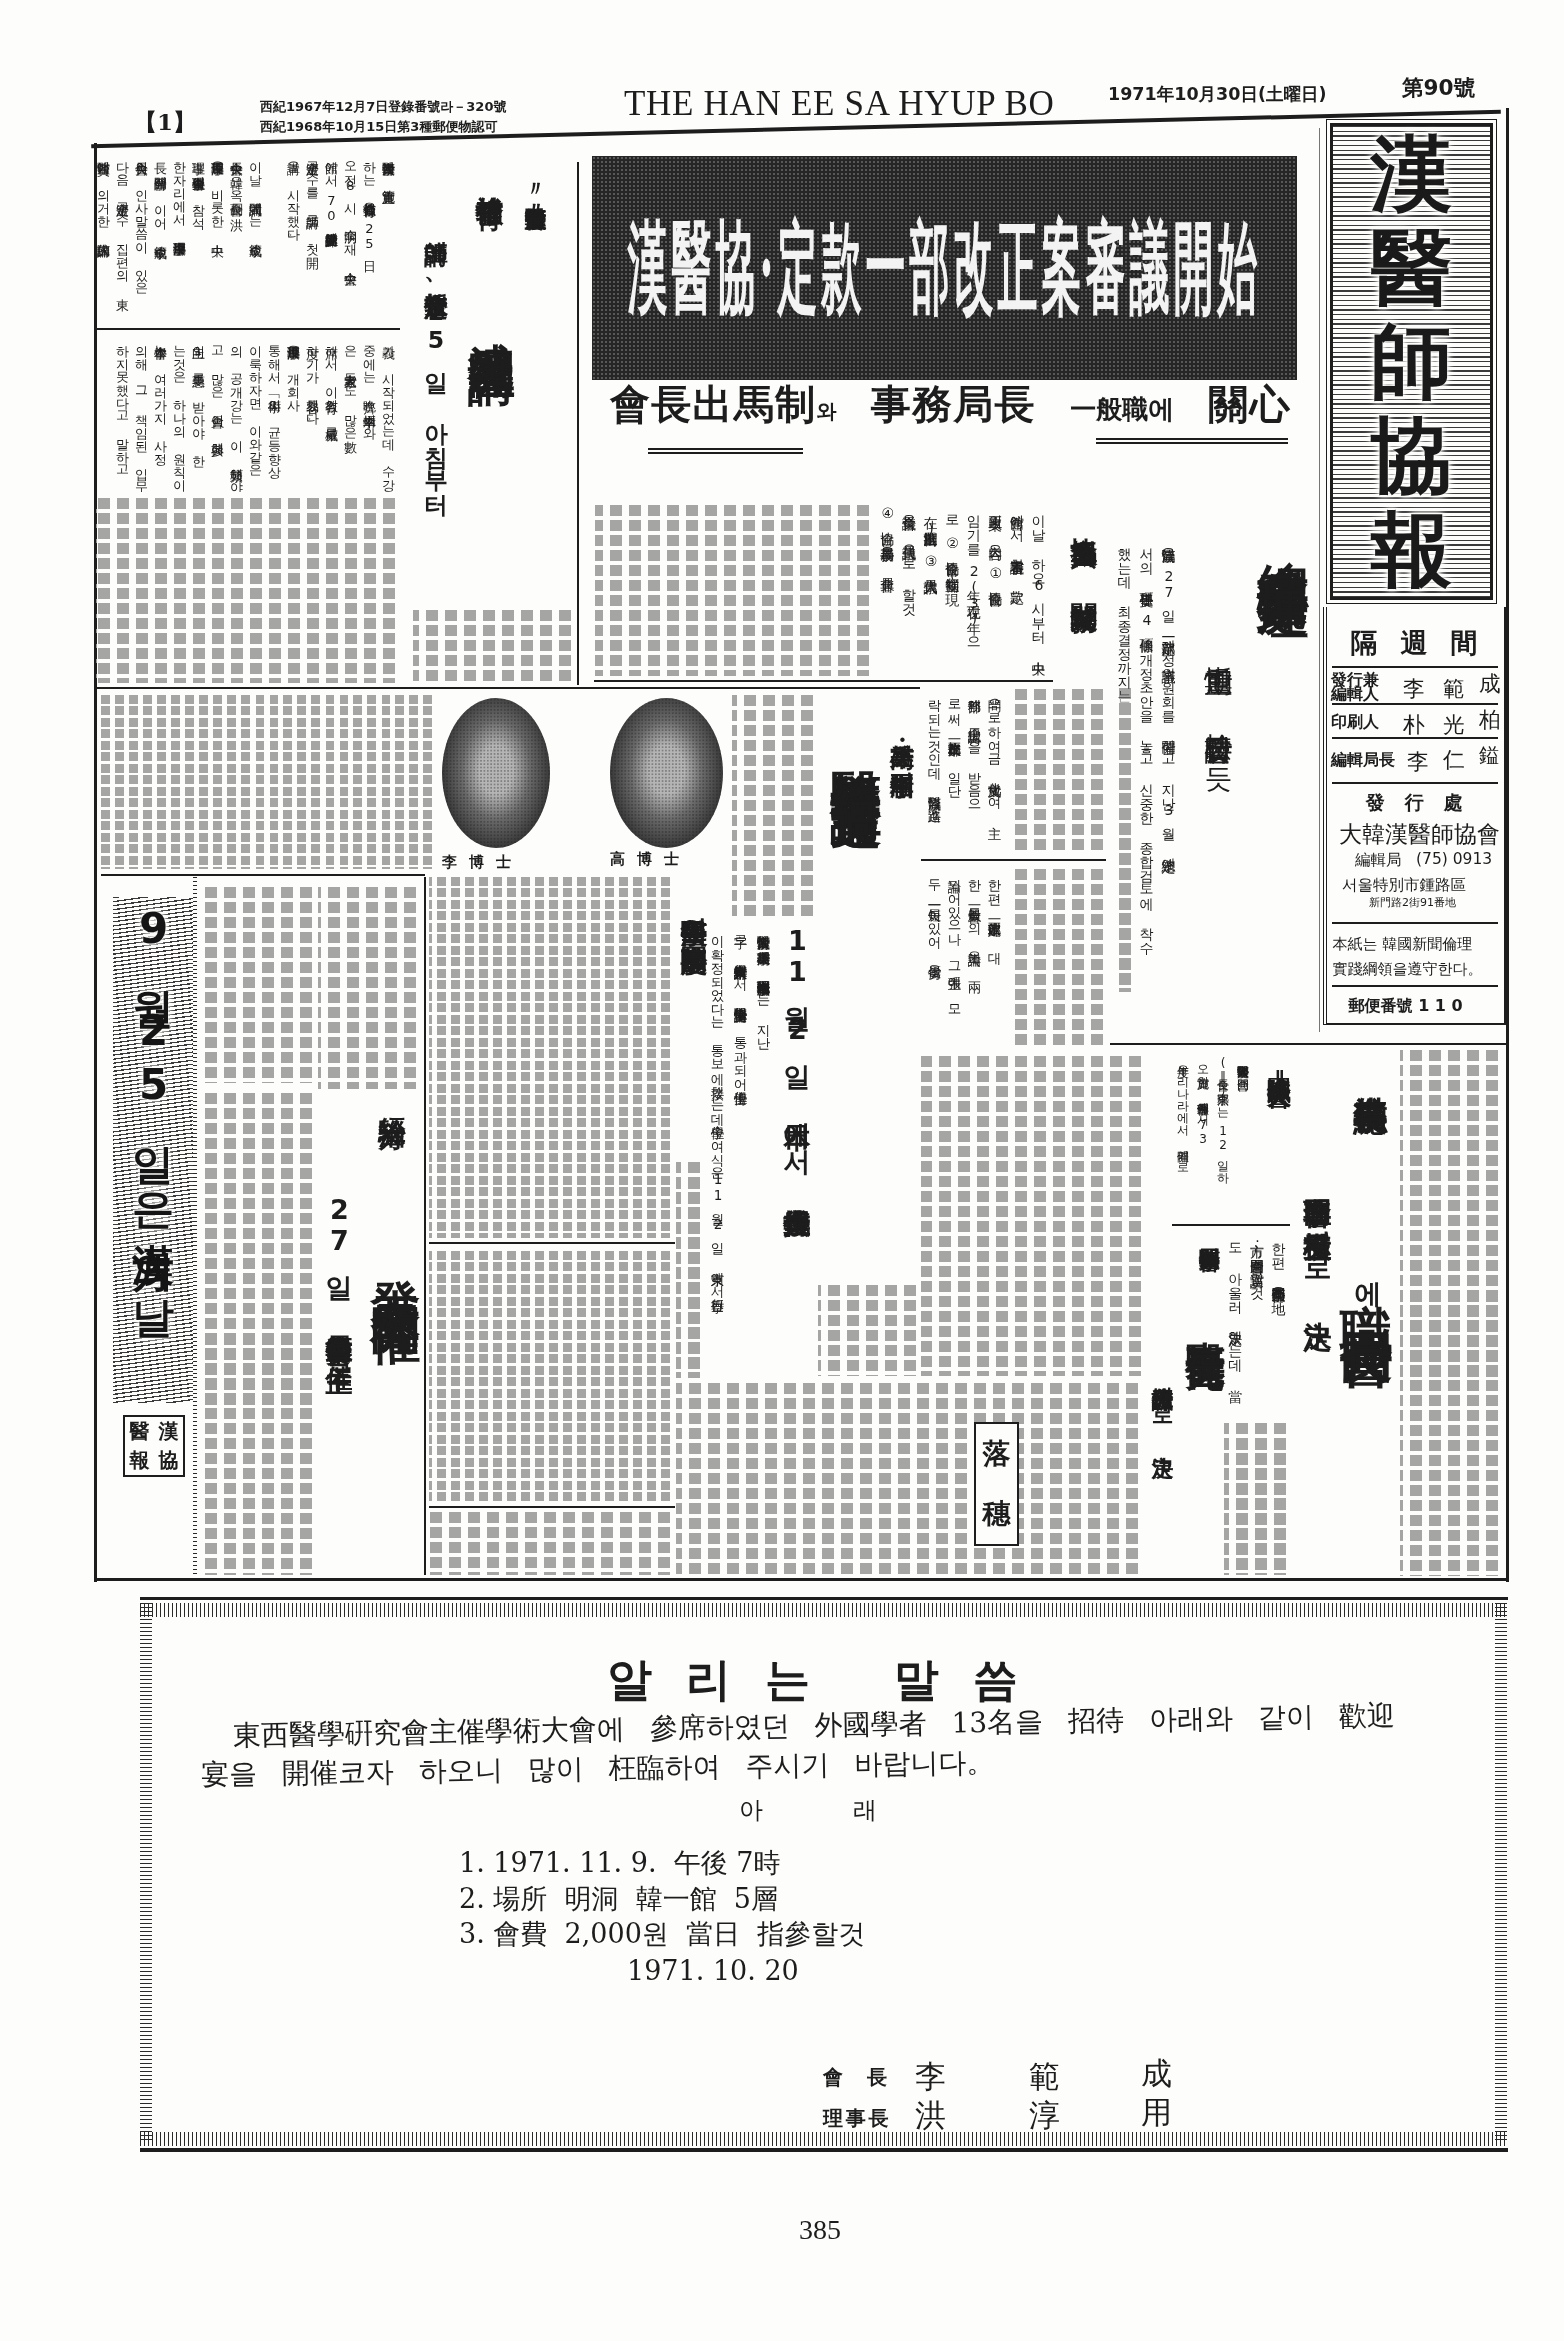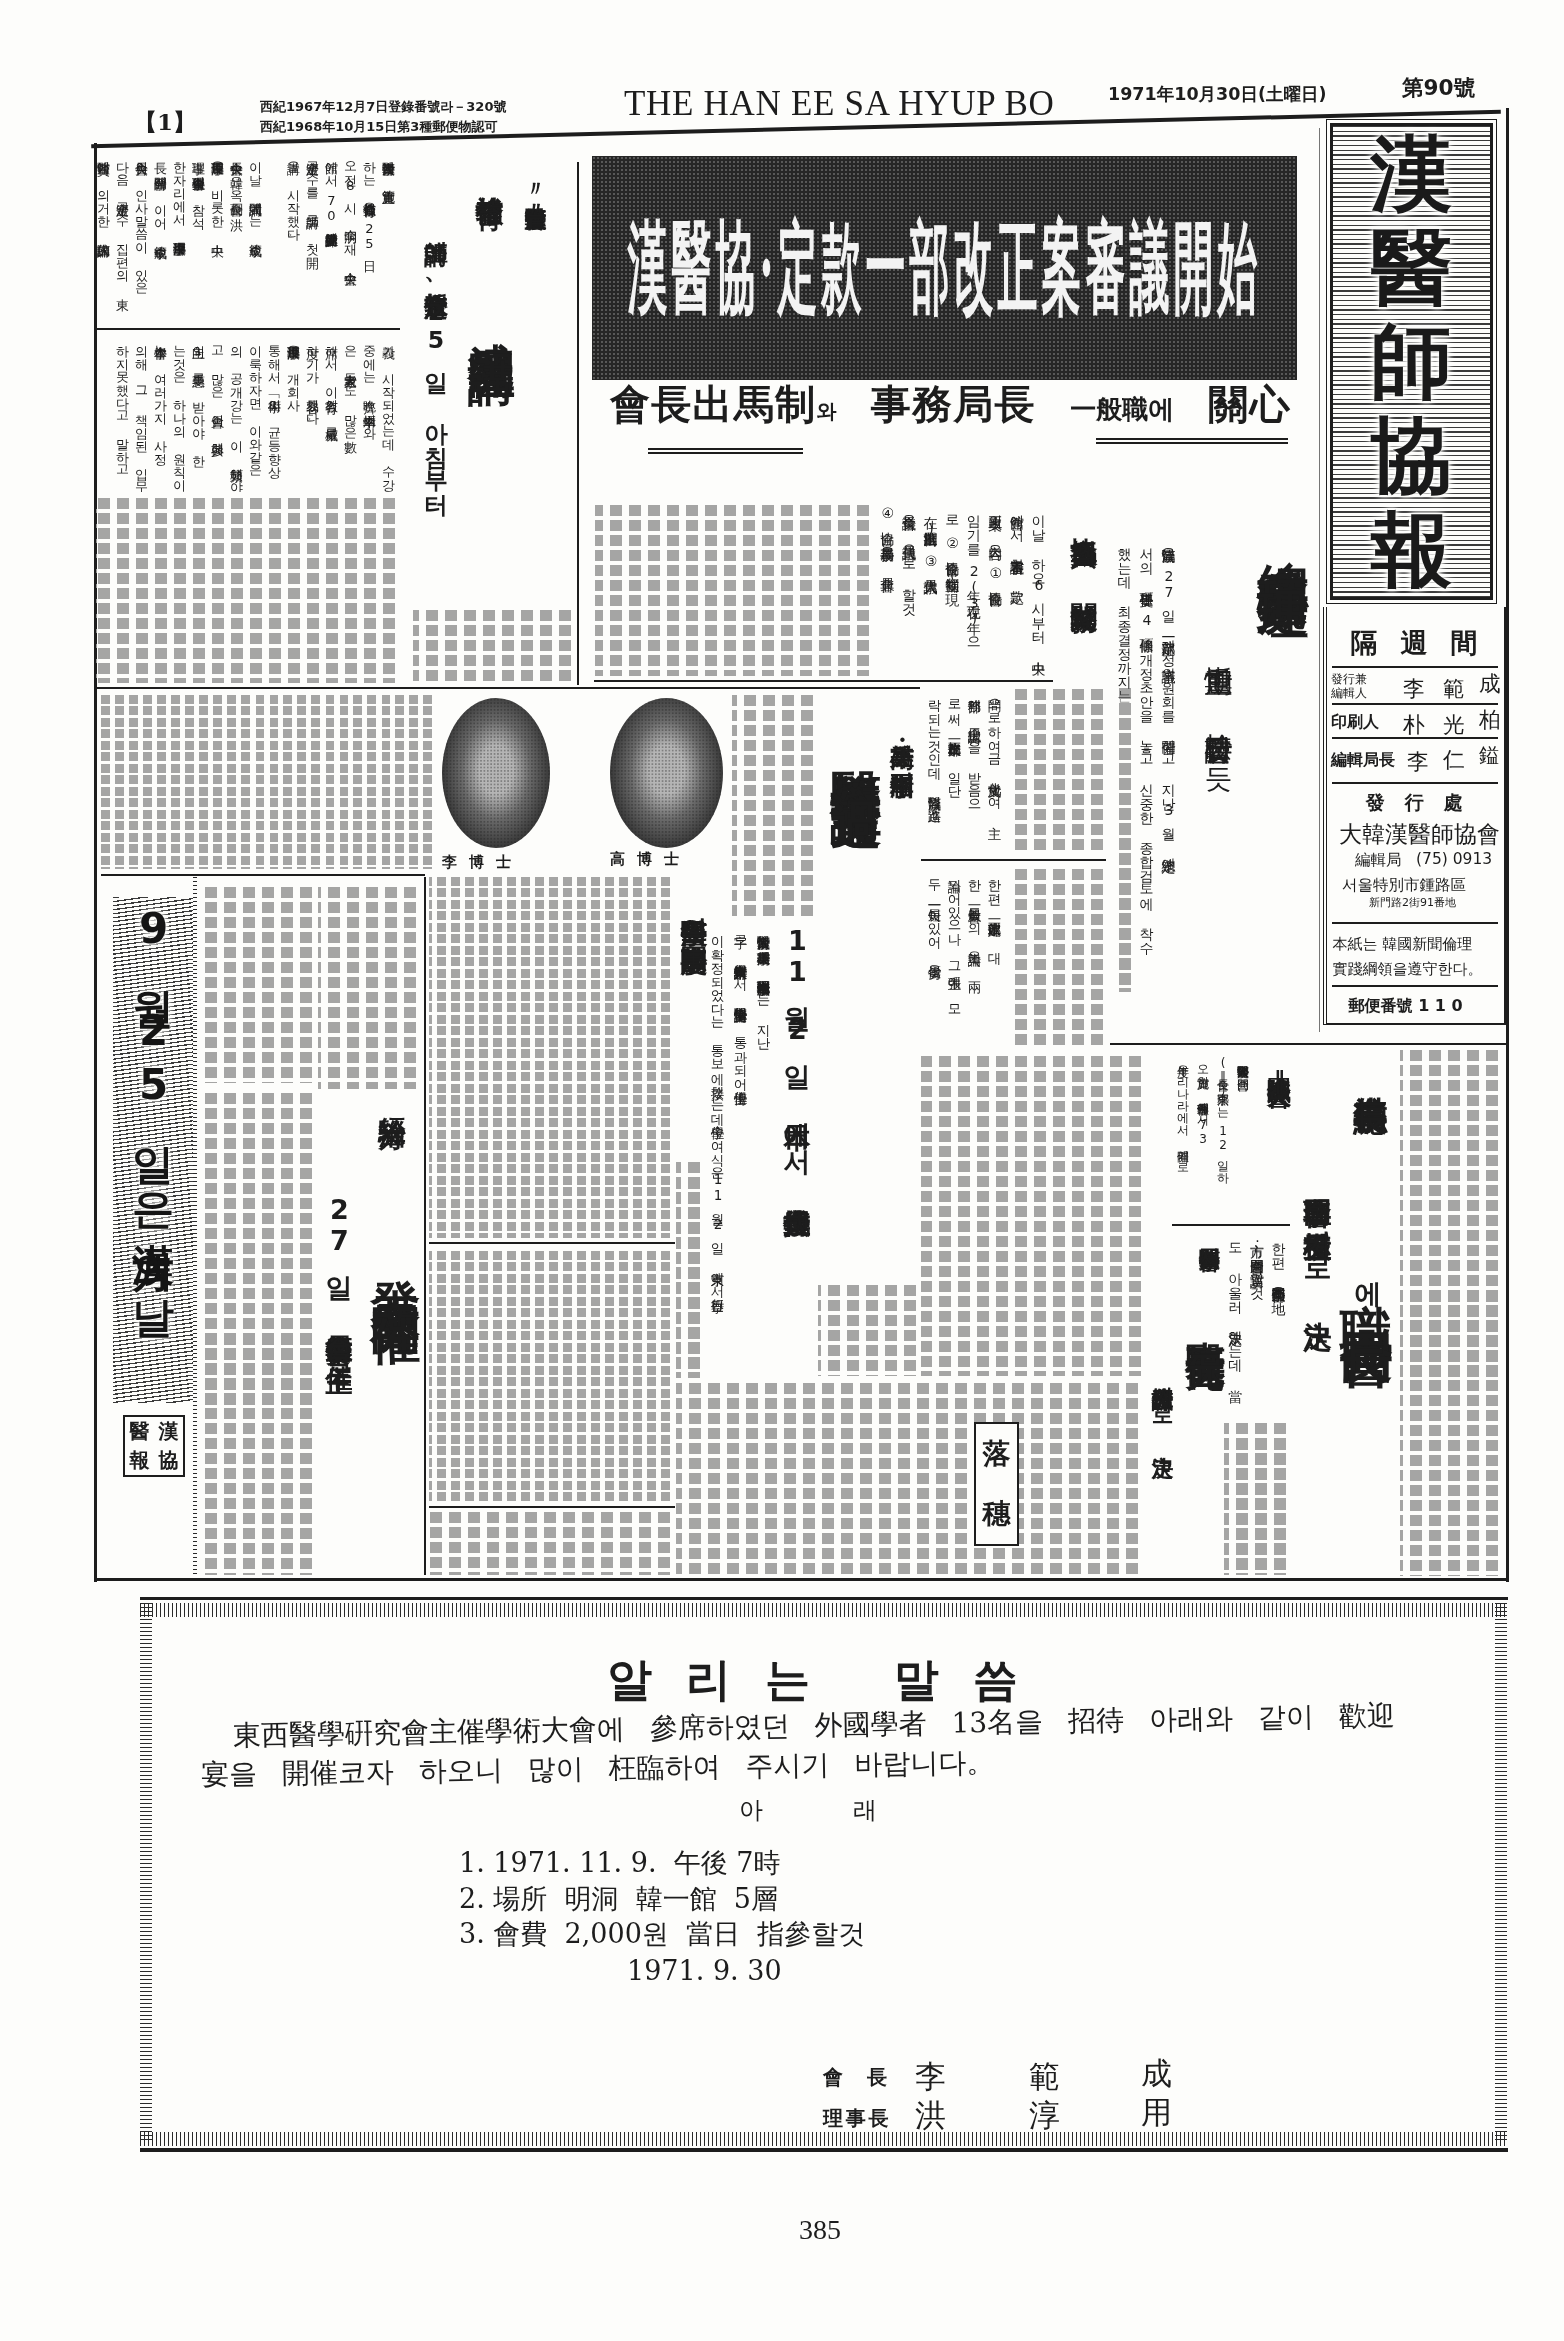--- a/index.html
+++ b/index.html
@@ -82,21 +82,21 @@
     <div class="mh-char">醫</div>
     <div class="mh-char">師</div>
     <div class="mh-char">協</div>
     <div class="mh-char">報</div>
   </div>
 
   <div class="infobox" style="left:1323px;top:607px;width:183px;height:418px">
     <div class="abs bold" style="left:0;top:17.5px;width:100%;text-align:center;font-size:27px;letter-spacing:23px;padding-left:20px">隔週間</div>
     <div class="ib-rule" style="top:59px"></div>
 
-    <div class="abs" style="left:4px;top:66px;font-size:12px;line-height:13.5px;font-weight:normal">
+    <div class="abs" style="left:4px;top:66px;font-size:16px;line-height:13.5px;font-weight:bold">
       <div>發行兼</div>
       <div>編輯人</div>
     </div>
     <div class="abs" style="left:76px;top:67px;font-size:21.6px">李</div>
     <div class="abs" style="left:116px;top:67px;font-size:21.6px">範</div>
     <div class="abs" style="left:152px;top:62px;font-size:21.6px">成</div>
     <div class="ib-rule" style="top:96px"></div>
 
     <div class="abs bold" style="left:4px;top:105px;font-size:16px">印刷人</div>
     <div class="abs" style="left:76px;top:103px;font-size:21.6px">朴</div>
@@ -322,21 +322,21 @@
   <div class="hrule" style="left:140px;top:2148px;width:1368px;height:4px"></div>
 
   <div class="n-line bold" style="left:607px;top:1650px;font-size:45px;letter-spacing:34px">알리는 말씀</div>
   <div class="n-line" style="left:233px;top:1717px;font-size:28px;word-spacing:16px;transform:rotate(-1deg);transform-origin:left center">東西醫學硏究會主催學術大會에 參席하였던 外國學者 13名을 招待 아래와 같이 歡迎</div>
   <div class="n-line" style="left:201px;top:1756px;font-size:28px;word-spacing:16px;transform:rotate(-0.9deg);transform-origin:left center">宴을 開催코자 하오니 많이 枉臨하여 주시기 바랍니다。</div>
   <div class="n-line" style="left:739px;top:1794px;font-size:24px">아</div>
   <div class="n-line" style="left:853px;top:1794px;font-size:24px">래</div>
   <div class="n-line" style="left:459px;top:1845px;font-size:27px;white-space:pre">1. 1971. 11. 9.  午後 7時</div>
   <div class="n-line" style="left:459px;top:1881px;font-size:27px;white-space:pre">2. 場所  明洞  韓一館  5層</div>
   <div class="n-line" style="left:459px;top:1916px;font-size:27px;white-space:pre">3. 會費  2,000원  當日  指參할것</div>
-  <div class="n-line" style="left:627px;top:1955px;font-size:27px;white-space:pre">1971. 9. 30</div>
+  <div class="n-line" style="left:627px;top:1955px;font-size:27px;white-space:pre">1971. 10. 20</div>
 
   <div class="n-line bold" style="left:823px;top:2064px;font-size:20px;letter-spacing:24px">會長</div>
   <div class="n-line" style="left:915px;top:2056px;font-size:31px">李</div>
   <div class="n-line" style="left:1029px;top:2056px;font-size:31px">範</div>
   <div class="n-line" style="left:1141px;top:2053px;font-size:31px">成</div>
   <div class="n-line bold" style="left:823px;top:2105px;font-size:20px;letter-spacing:2.7px">理事長</div>
   <div class="n-line" style="left:915px;top:2095px;font-size:31px">洪</div>
   <div class="n-line" style="left:1029px;top:2095px;font-size:31px">淳</div>
   <div class="n-line" style="left:1141px;top:2092px;font-size:31px">用</div>
 

